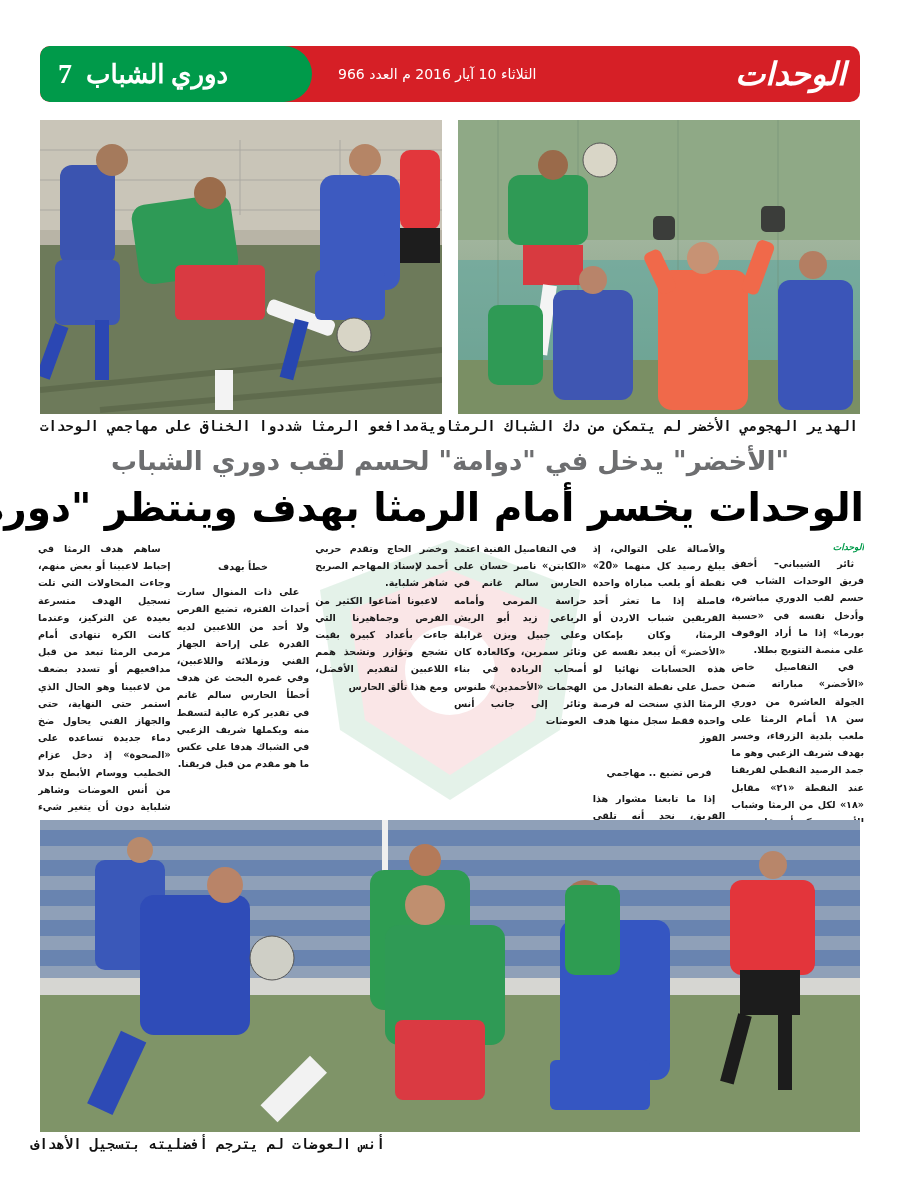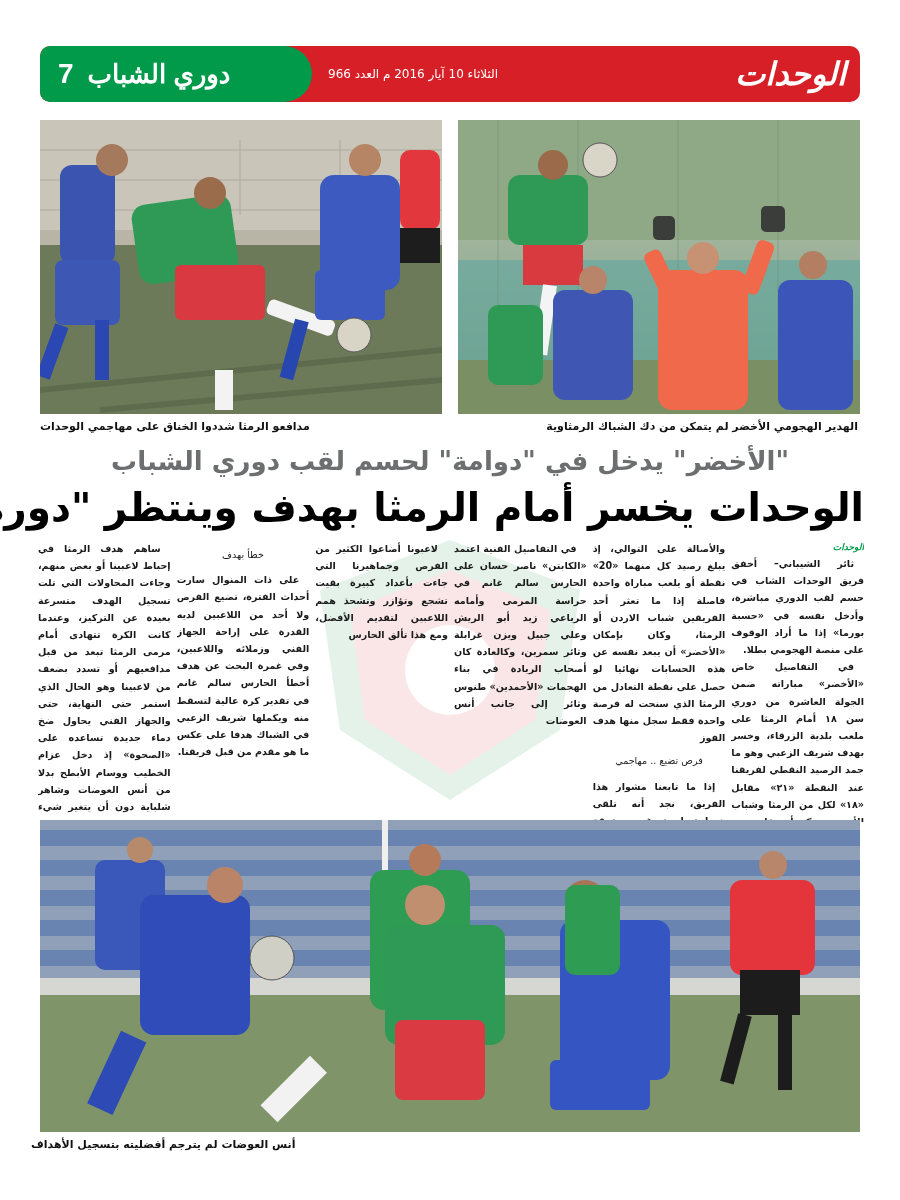--- a/index.html
+++ b/index.html
@@ -2,43 +2,43 @@
 <html><head>
 <meta charset="utf-8">
 <style>
   * { box-sizing: border-box; margin: 0; padding: 0; }
   html, body { width: 900px; height: 1200px; background: #ffffff; overflow: hidden; }
   body { position: relative; font-family: "DejaVu Sans", sans-serif; direction: rtl; color: #111; }
 
   
   .banner { position: absolute; left: 40px; top: 46px; width: 820px; height: 56px; border-radius: 10px; overflow: hidden; background: #d61f26; }
   .banner .green { position: absolute; left: 0; top: 0; width: 272px; height: 56px; background: #009a4a; border-radius: 10px 30px 30px 10px; }
-  .banner .section { position: absolute; left: 18px; top: 9px; width: 240px; height: 38px; color: #fff; font-weight: bold; font-size: 26px; line-height: 38px; direction: rtl; text-align: left; font-family: Liberation Sans, sans-serif; }
+  .banner .section { position: absolute; left: 18px; top: 9px; width: 240px; height: 38px; color: #fff; font-weight: bold; font-size: 26px; line-height: 38px; direction: rtl; text-align: left; font-family: Liberation Serif, serif; }
   .banner .section .num { font-size: 28px; margin-right: 14px; }
-  .banner .dateline { position: absolute; left: 288px; top: 20px; color: #fff; font-size: 12px; line-height: 16px; white-space: nowrap; }
+  .banner .dateline { position: absolute; left: 298px; top: 20px; color: #fff; font-size: 14px; line-height: 16px; white-space: nowrap; }
   .banner .logo { position: absolute; right: 14px; top: 6px; color: #fff; font-weight: bold; font-style: italic; font-size: 32px; line-height: 44px; letter-spacing: -1px; }
 
   
   .photo { position: absolute; overflow: hidden; }
   .photo svg { width: 100%; height: 100%; display: block; }
-  .caption { position: absolute; font-size: 11px; font-weight: bold; line-height: 14px; white-space: nowrap; color: #111; }
+  .caption { position: absolute; font-size: 14px; font-weight: bold; line-height: 14px; white-space: nowrap; color: #111; font-family: Liberation Mono, monospace; }
 
   
   .kicker { position: absolute; left: 40px; top: 445px; width: 820px; text-align: center; font-size: 26px; font-weight: bold; color: #6d6e70; line-height: 32px; }
   .headline { position: absolute; left: 36px; top: 480px; width: 828px; text-align: center; font-size: 39px; font-weight: bold; color: #000; line-height: 56px; letter-spacing: -1.5px; white-space: nowrap; }
 
   
   .watermark { position: absolute; left: 300px; top: 530px; width: 300px; height: 280px; opacity: 0.12; }
 
   
   .columns { position: absolute; left: 38px; top: 540px; width: 826px; height: 282px; display: flex; flex-direction: row; gap: 6px; }
   .col { width: 133px; height: 282px; font-size: 9.6px; line-height: 17.2px; text-align: justify; text-align-last: right; overflow: hidden; color: #1a1a1a; font-weight: bold; }
   .col p { text-indent: 10px; margin-bottom: 0; }
   .col .byline { color: #009a4a; font-style: italic; font-size: 9px; font-weight: bold; line-height: 15px; text-indent: 0; }
-  .col .sub { text-align: center; text-align-last: center; text-indent: 0; font-weight: normal; margin: 6px 0 8px; }
+  .col .sub { text-align: center; text-align-last: center; text-indent: 0; font-weight: bold; margin: 18px 0 8px; }
 </style>
 </head>
 <body>
 
 <div class="banner">
   <div class="green"></div>
   <div class="section">
     <span>دوري الشباب</span><span class="num">7</span>
   </div>
   <div class="dateline">الثلاثاء 10 آيار 2016 م العدد 966</div>
@@ -132,32 +132,33 @@
 
 <svg class="watermark" viewBox="0 0 300 280">
   <path d="M150 10 L280 60 L260 200 L150 270 L40 200 L20 60 Z" fill="#2e9a56"></path>
   <path d="M150 40 L250 80 L235 190 L150 245 L65 190 L50 80 Z" fill="#d83a40"></path>
   <circle cx="150" cy="140" r="45" fill="#ffffff"></circle>
 </svg>
 
 <div class="columns">
   <div class="col">
     <p class="byline">الوحدات</p>
-    <p>ثائر الشيباني– أخفق فريق الوحدات الشاب في حسم لقب الدوري مباشرة، وأدخل نفسه في «حسبة بورما» إذا ما أراد الوقوف على منصة الهجومي بطلا.</p>
+    <p>ثائر الشيباني– أخفق فريق الوحدات الشاب في حسم لقب الدوري مباشرة، وأدخل نفسه في «حسبة بورما» إذا ما أراد الوقوف على منصة التتويج بطلا.</p>
     <p>في التفاصيل خاض «الأخضر» مباراته ضمن الجولة العاشرة من دوري سن ١٨ أمام الرمثا على ملعب بلدية الزرقاء، وخسر بهدف شريف الزعبي وهو ما جمد الرصيد النقطي لفريقنا عند النقطة «٢١» مقابل «١٨» لكل من الرمثا وشباب الأردن، ويمكن أن تقام دورة ثلاثية، إذا ما تمكن شباب الأردن والرمثا من تجاوز الأهلي</p>
   </div>
   <div class="col">
     <p style="text-indent:0">والأصالة على التوالي، إذ يبلغ رصيد كل منهما «20» نقطة أو يلعب مباراة واحدة فاصلة إذا ما تعثر أحد الفريقين شباب الاردن أو الرمثا، وكان بإمكان «الأخضر» أن يبعد نفسه عن هذه الحسابات نهائيا لو حصل على نقطة التعادل من الرمثا الذي سنحت له فرصة واحدة فقط سجل منها هدف الفوز</p>
     <p class="sub">فرص تضيع .. مهاجمي</p>
     <p>إذا ما تابعنا مشوار هذا الفريق، نجد أنه تلقى خسارة واحدة وغير مستحقة في مشواره أمام الحسين إربد (١–٢)، وعدا عن ذلك حقق</p>
   </div>
   <div class="col">
     <p>في التفاصيل الفنية اعتمد «الكابتن» ناصر حسان على الحارس سالم غانم في حراسة المرمى وأمامه الرباعي زيد أبو الريش وعلي جبيل ويزن غرابلة وثائر سمرين، وكالعادة كان أصحاب الريادة في بناء الهجمات «الأحمدين» طنوس وثائر إلى جانب أنس العوضات</p>
   </div>
   <div class="col">
+    <p style="text-indent:0">وخضر الحاج وتقدم حربي أحمد لإسناد المهاجم الصريح شاهر شلباية.</p>
     <p>لاعبونا أضاعوا الكثير من الفرص وجماهيرنا التي جاءت بأعداد كبيرة بقيت تشجع وتؤازر وتشحذ همم اللاعبين لتقديم الأفضل، ومع هذا تألق الحارس</p>
   </div>
   <div class="col">
     <p class="sub">خطأ بهدف</p>
     <p>على ذات المنوال سارت أحداث الفترة، تضيع الفرص ولا أحد من اللاعبين لديه القدرة على إراحة الجهاز الفني وزملائه واللاعبين، وفي غمرة البحث عن هدف أخطأ الحارس سالم غانم في تقدير كرة عالية لتسقط منه ويكملها شريف الزعبي في الشباك هدفا على عكس ما هو مقدم من قبل فريقنا.</p>
   </div>
   <div class="col">
     <p>ساهم هدف الرمثا في إحباط لاعبينا أو بعض منهم، وجاءت المحاولات التي تلت تسجيل الهدف متسرعة بعيدة عن التركيز، وعندما كانت الكرة تتهادى أمام مرمى الرمثا تبعد من قبل مدافعيهم أو تسدد بضعف من لاعبينا وهو الحال الذي استمر حتى النهاية، حتى والجهاز الفني يحاول ضخ دماء جديدة تساعده على «الصحوة» إذ دخل عزام الخطيب ووسام الأبطح بدلا من أنس العوضات وشاهر شلباية دون أن يتغير شيء ليخرج الوحدات خاسرا بهدف لكنه لم يفقد فرصة الحصول على اللقب بعد.</p>
   </div>
 </div>

